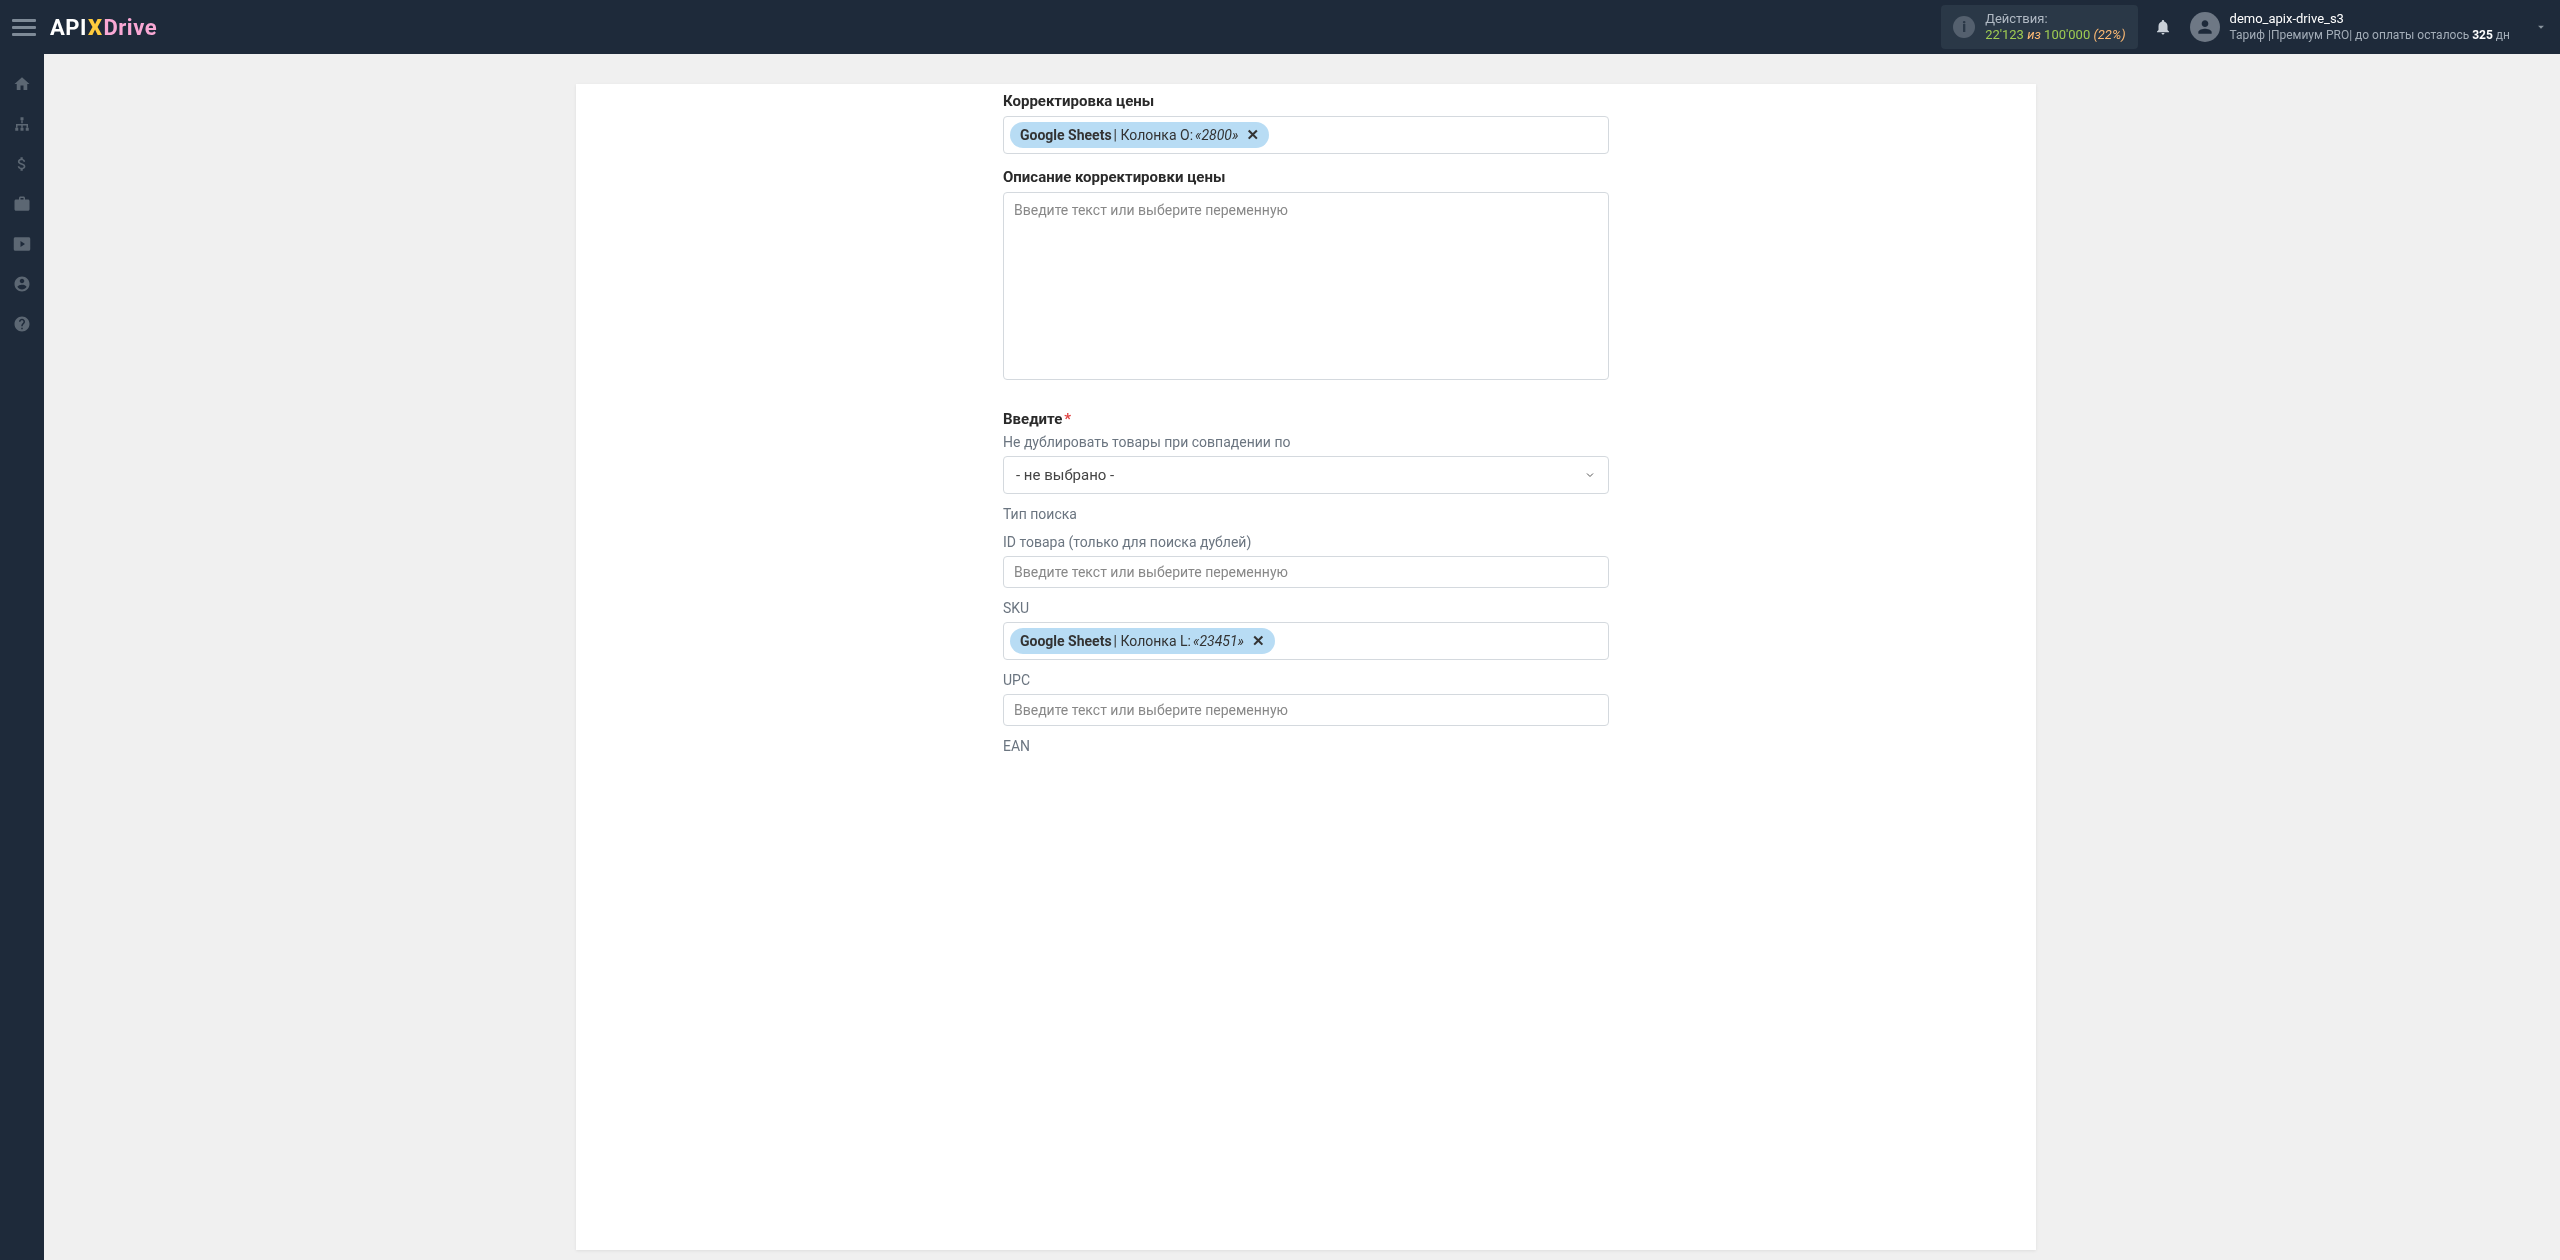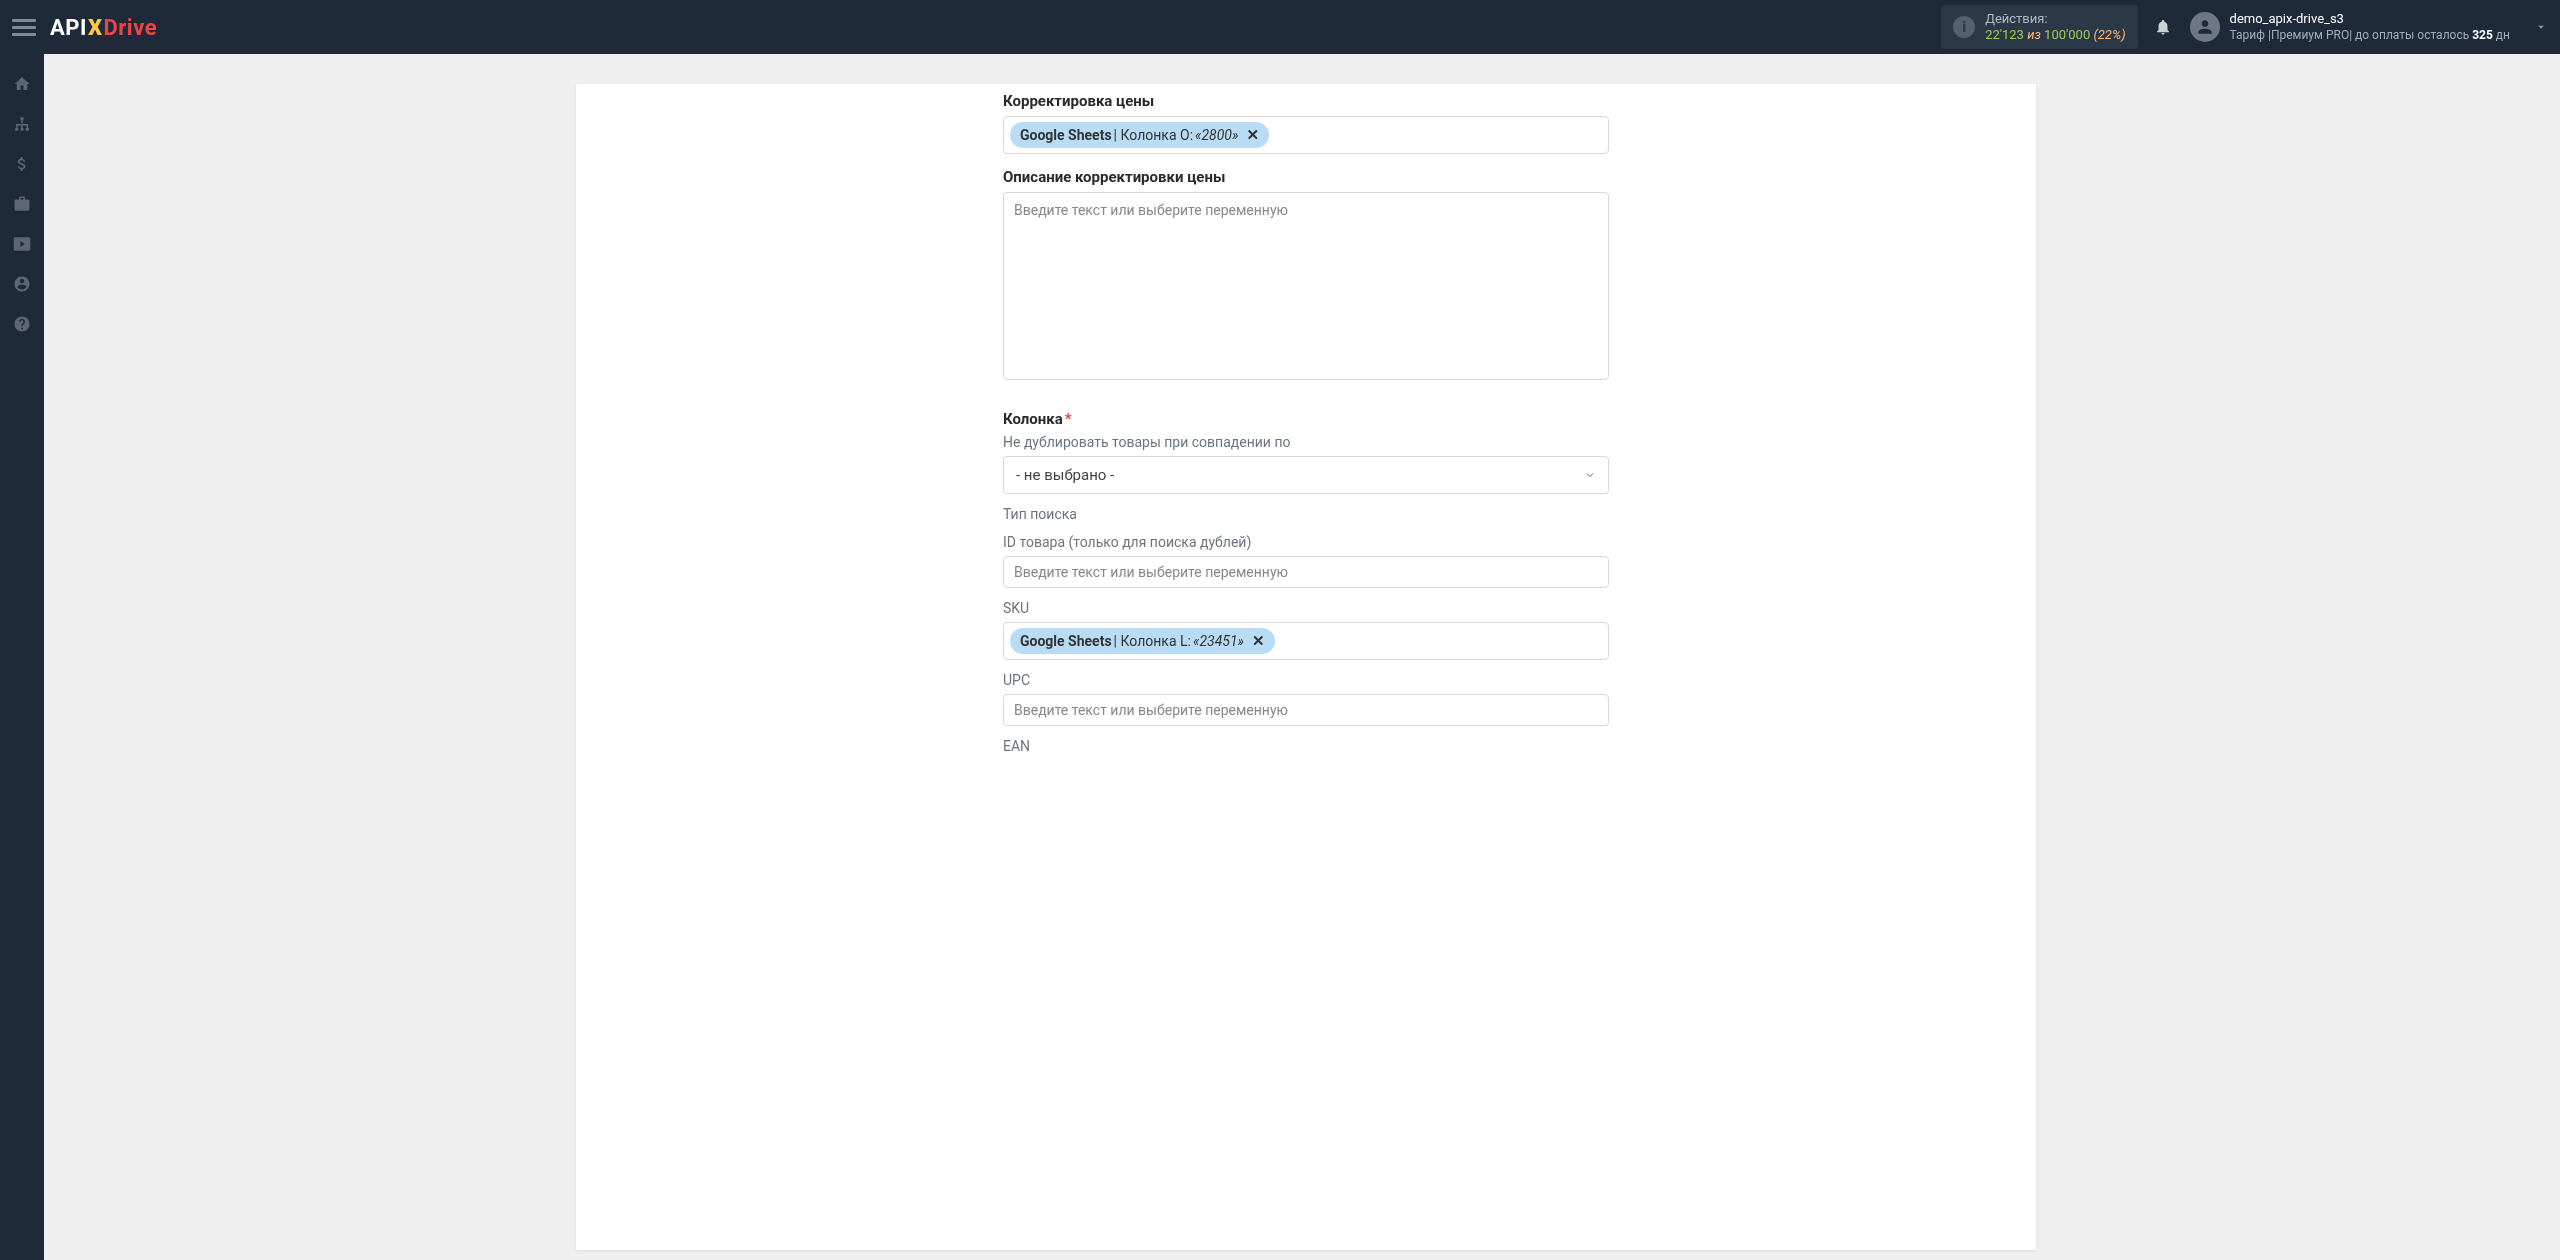--- a/index.html
+++ b/index.html
@@ -26,21 +26,21 @@
   display: flex; flex-direction: column; justify-content: center;
   gap: 4px; cursor: pointer; margin-right: 14px;
 }
 .hamburger span { height: 3px; background: #7e8a97; border-radius: 1px; }
 .logo {
   font-size: 22px; font-weight: 700; letter-spacing: 0.5px;
   display: flex; align-items: center;
 }
 .logo .api { color: #fff; }
 .logo .x { color: #ffcb3d; font-weight: 900; margin: 0 1px; position: relative; }
-.logo .drive { color: #ef4444; }
+.logo .drive { color: #f9a8d4; }
 .topbar-spacer { flex: 1; }
 
 .actions-badge {
   background: #2a3847;
   border-radius: 4px;
   padding: 6px 12px;
   display: flex; align-items: center; gap: 10px;
   margin-right: 16px;
 }
 .actions-badge .info-icon {
@@ -250,21 +250,21 @@
         </div>
       </div>
 
       <div class="field-group">
         <div class="field-label">Описание корректировки цены</div>
         <div class="textarea-box">Введите текст или выберите переменную</div>
       </div>
 
       <div class="field-group" style="margin-top:30px;">
         <div class="field-label">
-          <span>Колонка</span><span class="req">*</span>
+          <span>Введите</span><span class="req">*</span>
         </div>
 
         <div class="field-sublabel">Не дублировать товары при совпадении по</div>
         <div class="select-box">
           <span class="sel-text">- не выбрано -</span>
           <svg class="chev" viewBox="0 0 24 24" fill="none" stroke="currentColor" stroke-width="2">
               <path d="M6 9l6 6 6-6"></path>
             </svg>
         </div>
 

